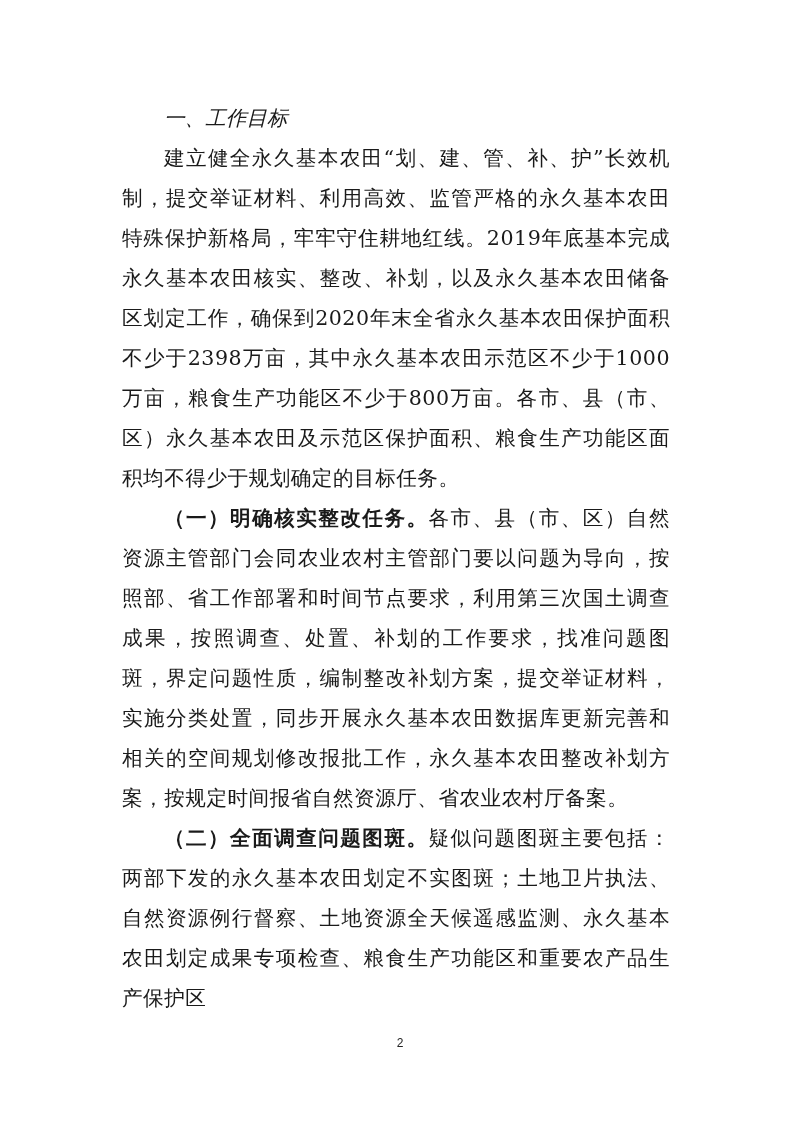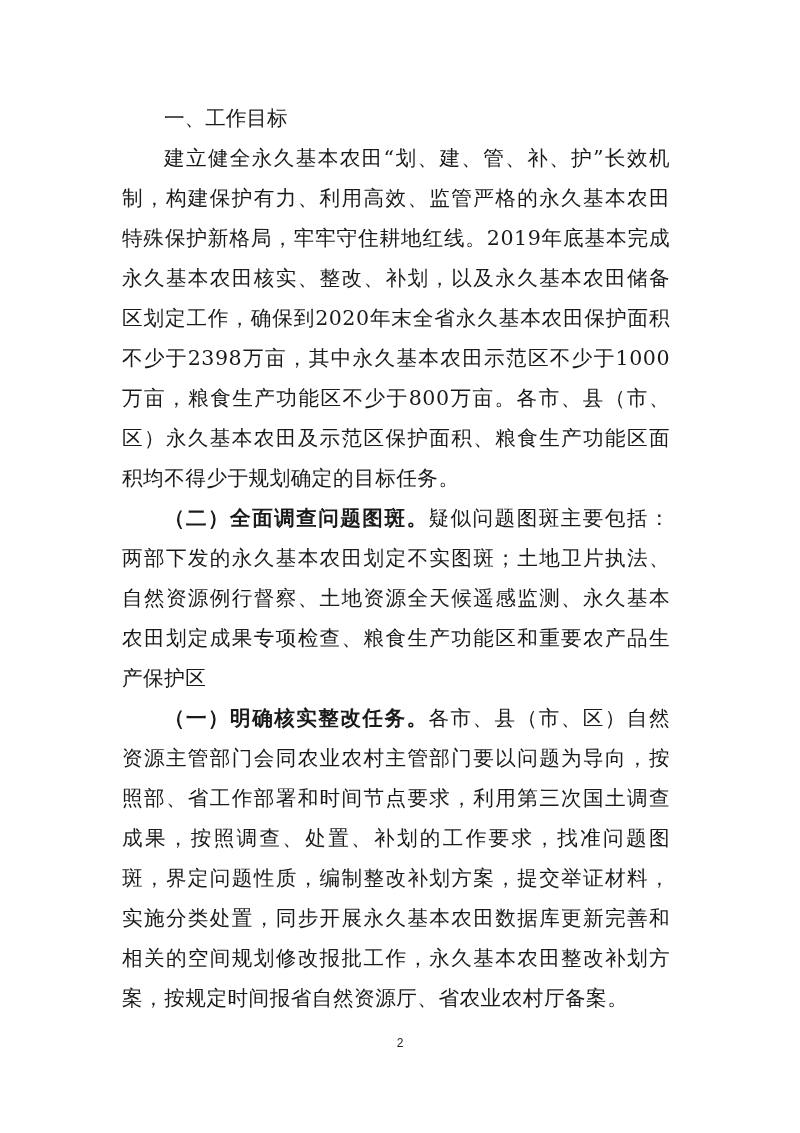--- a/index.html
+++ b/index.html
@@ -3,32 +3,32 @@
 <meta charset="utf-8">
 <style>
   html, body { margin: 0; padding: 0; background: #ffffff; }
   body { width: 800px; height: 1133px; position: relative; overflow: hidden; }
   .page {
     position: absolute; left: 122px; top: 98px; width: 548px;
     font-family: "DejaVu Serif", "Liberation Serif", serif;
     font-size: 20.6px; line-height: 40px; color: #1a1a1a;
     text-align: justify; text-justify: inter-character;
   }
-  .heading { font-family: "DejaVu Sans", "Liberation Sans", sans-serif; font-weight: normal; text-indent: 42px; margin: 0; }
+  .heading { font-family: "DejaVu Sans", "Liberation Sans", sans-serif; font-weight: normal; text-indent: 42px; margin: 0; font-style: italic; }
   .para { text-indent: 42px; margin: 0; letter-spacing: 0.5px; }
   .lead { font-family: "DejaVu Sans", "Liberation Sans", sans-serif; font-weight: bold; }
   .page-number {
     position: absolute; left: 0; width: 800px; top: 1036px; text-align: center;
     font-family: "Liberation Sans", sans-serif; font-size: 12px; color: #222;
   }
 </style>
 </head>
 <body>
 
 <div class="page">
   <p class="heading">一、工作目标</p>
-  <p class="para"><span class="lead"></span><span>建立健全永久基本农田“划、建、管、补、护”长效机制，构建保护有力、利用高效、监管严格的永久基本农田特殊保护新格局，牢牢守住耕地红线。2019年底基本完成永久基本农田核实、整改、补划，以及永久基本农田储备区划定工作，确保到2020年末全省永久基本农田保护面积不少于2398万亩，其中永久基本农田示范区不少于1000万亩，粮食生产功能区不少于800万亩。各市、县（市、区）永久基本农田及示范区保护面积、粮食生产功能区面积均不得少于规划确定的目标任务。</span></p>
+  <p class="para"><span class="lead"></span><span>建立健全永久基本农田“划、建、管、补、护”长效机制，提交举证材料、利用高效、监管严格的永久基本农田特殊保护新格局，牢牢守住耕地红线。2019年底基本完成永久基本农田核实、整改、补划，以及永久基本农田储备区划定工作，确保到2020年末全省永久基本农田保护面积不少于2398万亩，其中永久基本农田示范区不少于1000万亩，粮食生产功能区不少于800万亩。各市、县（市、区）永久基本农田及示范区保护面积、粮食生产功能区面积均不得少于规划确定的目标任务。</span></p>
 
+  <p class="para"><span class="lead">（一）明确核实整改任务。</span><span>各市、县（市、区）自然资源主管部门会同农业农村主管部门要以问题为导向，按照部、省工作部署和时间节点要求，利用第三次国土调查成果，按照调查、处置、补划的工作要求，找准问题图斑，界定问题性质，编制整改补划方案，提交举证材料，实施分类处置，同步开展永久基本农田数据库更新完善和相关的空间规划修改报批工作，永久基本农田整改补划方案，按规定时间报省自然资源厅、省农业农村厅备案。</span></p>
   <p class="para"><span class="lead">（二）全面调查问题图斑。</span><span>疑似问题图斑主要包括：两部下发的永久基本农田划定不实图斑；土地卫片执法、自然资源例行督察、土地资源全天候遥感监测、永久基本农田划定成果专项检查、粮食生产功能区和重要农产品生产保护区</span></p>
-  <p class="para"><span class="lead">（一）明确核实整改任务。</span><span>各市、县（市、区）自然资源主管部门会同农业农村主管部门要以问题为导向，按照部、省工作部署和时间节点要求，利用第三次国土调查成果，按照调查、处置、补划的工作要求，找准问题图斑，界定问题性质，编制整改补划方案，提交举证材料，实施分类处置，同步开展永久基本农田数据库更新完善和相关的空间规划修改报批工作，永久基本农田整改补划方案，按规定时间报省自然资源厅、省农业农村厅备案。</span></p>
 </div>
 
 <div class="page-number">2</div>
 
 </body></html>

